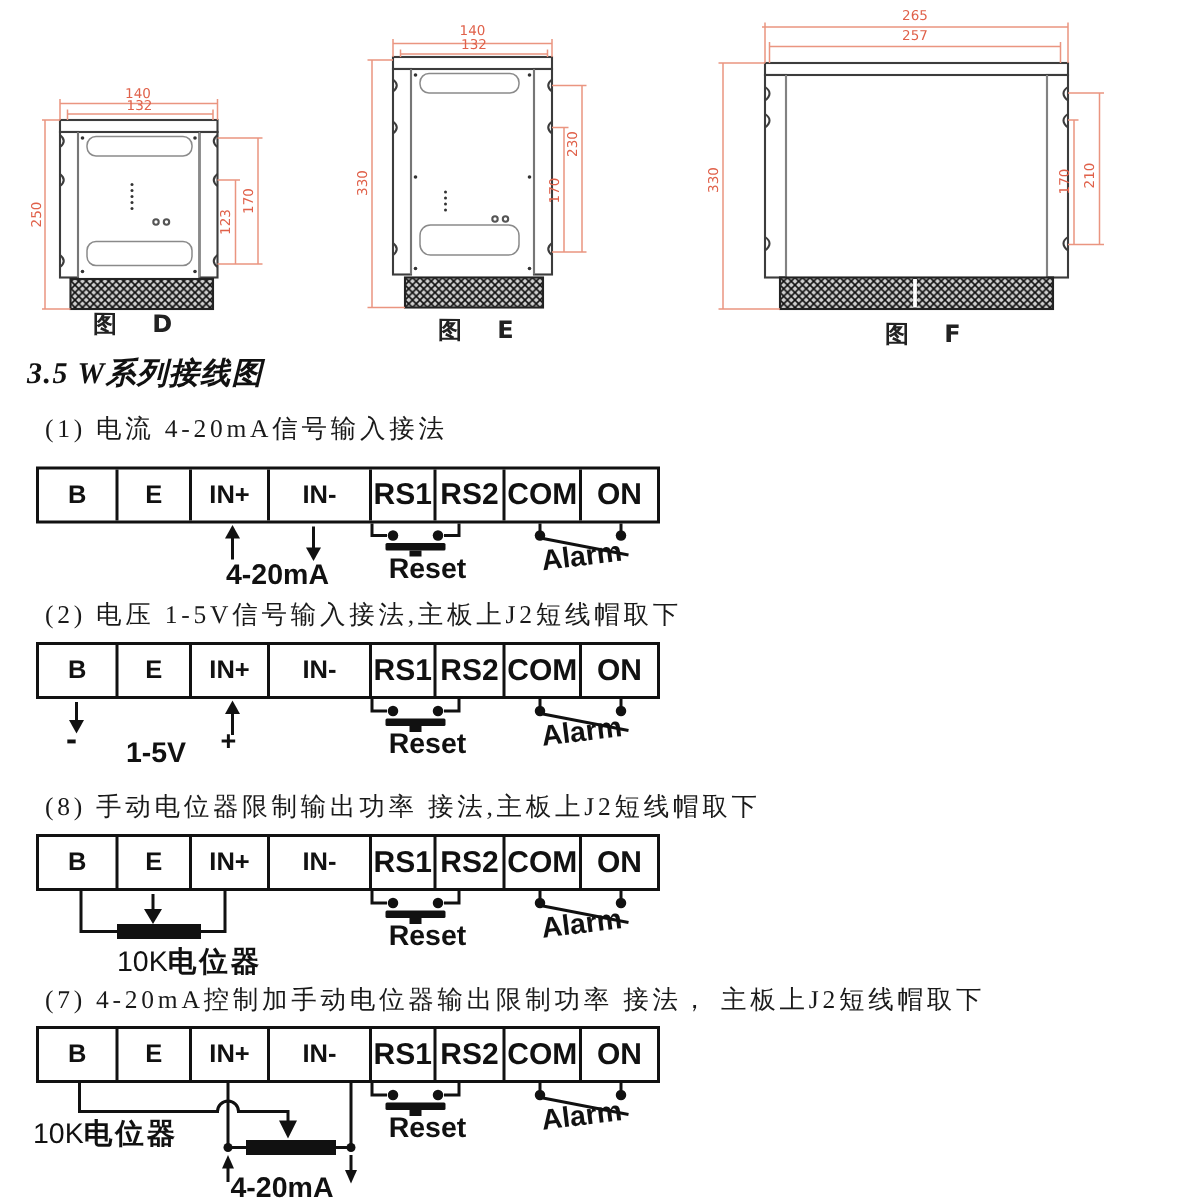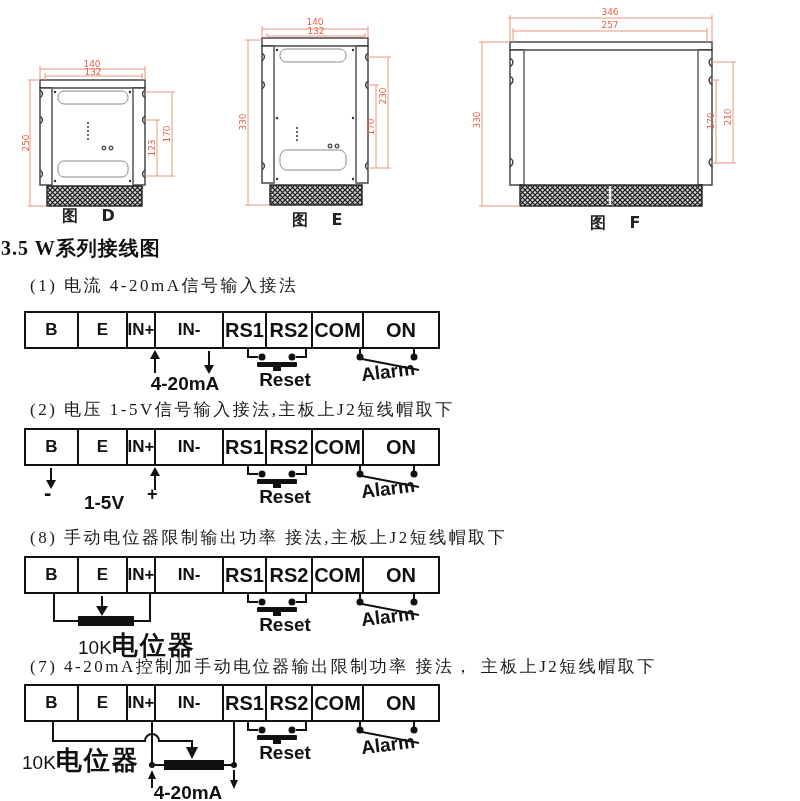--- a/index.html
+++ b/index.html
@@ -4,39 +4,39 @@
 <style>
   html,body{margin:0;padding:0;}
   body{width:800px;height:801px;position:relative;background:#fff;overflow:hidden;
        font-family:"Liberation Sans",sans-serif;color:#111;}
   svg{position:absolute;left:0;top:0;pointer-events:none;}
   .dimh,.dimv{position:absolute;color:#e0614a;font-size:9px;line-height:9px;
        font-family:"DejaVu Sans",sans-serif;white-space:nowrap;transform:translate(-50%,-50%);}
   .dimv{transform:translate(-50%,-50%) rotate(-90deg);}
   .caption{position:absolute;font-size:16px;font-weight:bold;letter-spacing:9px;color:#222;
        font-family:"DejaVu Sans",sans-serif;white-space:nowrap;}
-  .sec-title{position:absolute;left:1px;top:235px;font-size:20px;font-weight:bold;
-       font-family:"Liberation Serif","DejaVu Serif",serif;letter-spacing:1px;}
+  .sec-title{position:absolute;left:18px;top:235px;font-size:20px;font-weight:bold;
+       font-family:"Liberation Serif","DejaVu Serif",serif;letter-spacing:1px;font-style:italic;}
   .dia-head{position:absolute;left:30px;font-size:17px;letter-spacing:2.5px;white-space:nowrap;
        font-family:"Liberation Serif","DejaVu Serif",serif;color:#1a1a1a;text-align:center;}
   .strip{position:absolute;left:24px;width:416px;height:38px;display:flex;
        border:2px solid #111;box-sizing:border-box;background:#fff;}
   .cell{display:flex;align-items:center;justify-content:center;font-weight:bold;
        box-sizing:border-box;border-left:2px solid #111;color:#111;}
   .cell:first-child{border-left:none;}
   .fs-s{font-size:17px;} .fs-b{font-size:20px;}
-  .w0{width:51px}.w1{width:49px}.w2{width:28px}.w3{width:68px}
+  .w0{width:51px}.w1{width:49px}.w2{width:52px}.w3{width:68px}
   .w4{width:43px}.w5{width:46px}.w6{width:51px}.w7{flex:1}
   .wire-label{position:absolute;font-weight:bold;font-size:19px;text-align:center;
        white-space:nowrap;color:#111;}
   .alarm-label{transform:rotate(-7deg);}
   .sign{position:absolute;font-weight:bold;color:#111;}
   .potlabel{position:absolute;white-space:nowrap;color:#111;}
   .potlabel .pv{font-weight:normal;font-size:19px;}
-  .potlabel .pc{font-size:26px;font-weight:600;letter-spacing:2px;
+  .potlabel .pc{font-size:19px;font-weight:600;letter-spacing:2px;
        font-family:"Liberation Serif","DejaVu Serif",serif;}
 </style>
 </head>
 <body>
 
 <svg width="800" height="235" viewBox="0 0 800 235">
   <defs>
     <pattern id="hatch" width="5" height="5" patternUnits="userSpaceOnUse">
       <rect width="5" height="5" fill="#cfcfcf"></rect>
       <path d="M0,0 L5,5 M5,0 L0,5" stroke="#111" stroke-width="1.1"></path>
@@ -144,21 +144,21 @@
 <div class="dimv" style="left:26px;top:143px">250</div>
 <div class="dimv" style="left:167px;top:134px">170</div>
 <div class="dimv" style="left:152px;top:148px">123</div>
 
 <div class="dimh" style="left:315px;top:22px">140</div>
 <div class="dimh" style="left:316px;top:31px">132</div>
 <div class="dimv" style="left:243px;top:122px">330</div>
 <div class="dimv" style="left:383px;top:96px">230</div>
 <div class="dimv" style="left:371px;top:127px">170</div>
 
-<div class="dimh" style="left:610px;top:12px">346</div>
+<div class="dimh" style="left:610px;top:12px">265</div>
 <div class="dimh" style="left:610px;top:25px">257</div>
 <div class="dimv" style="left:477px;top:120px">330</div>
 <div class="dimv" style="left:728px;top:117px">210</div>
 <div class="dimv" style="left:711px;top:121px">170</div>
 
 <div class="caption" style="left:62px;top:206px">图 D</div>
 <div class="caption" style="left:292px;top:210px">图 E</div>
 <div class="caption" style="left:590px;top:213px">图 F</div>
 
 <div class="sec-title">3.5 W系列接线图</div>

